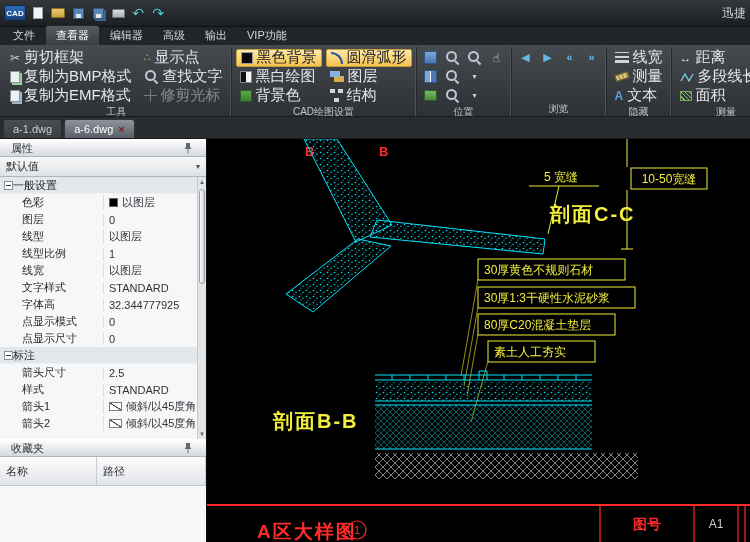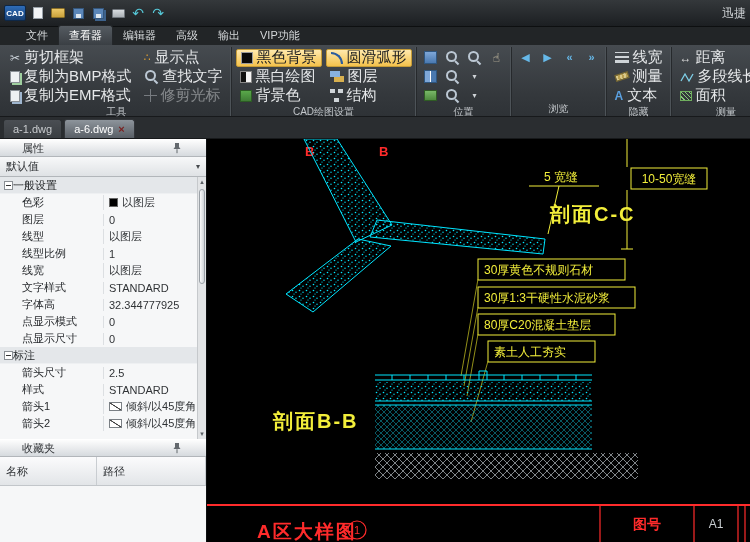--- a/index.html
+++ b/index.html
@@ -17,21 +17,21 @@
   .arrowglyph{color:#56c8d8;font-size:14px;line-height:1;}
   .ico-page{width:10px;height:12px;background:#f2f4f6;border:1px solid #98a0a8;}
   .ico-folder{width:14px;height:10px;background:linear-gradient(#ecc868,#caa23c);border:1px solid #8a6f28;border-radius:1px;}
   .ico-disk{width:11px;height:11px;background:#5b86b8;border:1px solid #34567c;position:relative;}
   .ico-disk::after{content:"";position:absolute;left:2px;bottom:0;width:5px;height:4px;background:#dfe8f0;}
   .ico-disks{box-shadow:2px 2px 0 #3d628c;}
   .ico-print{width:13px;height:9px;background:linear-gradient(#d8dcdf,#aab0b5);border:1px solid #70767c;border-radius:1px 1px 0 0;}
   .win-title{margin-left:auto;color:#cfd2d5;font-size:12px;white-space:nowrap;overflow:hidden;max-width:30px;}
 
   
-  .menubar{height:18px;background:#222527;display:flex;align-items:flex-end;padding:0 16px;}
+  .menubar{height:18px;background:#222527;display:flex;align-items:flex-end;padding:0 3px;}
   .mtab{padding:2px 10px 2px;color:#d5d8da;cursor:default;font-size:11px;}
   .mtab.active{background:linear-gradient(#555b61,#3a3f44);color:#fff;border-radius:3px 3px 0 0;border:1px solid #24272a;border-bottom:none;}
 
   
   .ribbon{height:72px;background:linear-gradient(#464b50,#34383c 70%,#2e3236);display:flex;align-items:stretch;padding:2px 2px 0;border-bottom:1px solid #17191b;}
   .rgroup{display:flex;flex-direction:column;border-right:1px solid #26292c;box-shadow:inset -1px 0 0 #4d5358;padding:1px 4px 0;}
   .rgrid{flex:1;display:grid;grid-template-rows:repeat(3,19px);grid-auto-flow:column;column-gap:4px;align-items:center;}
   .rrows{flex:1;display:flex;flex-direction:column;justify-content:flex-start;}
   .rrow{height:19px;display:flex;align-items:center;gap:2px;}
   .rbtn{display:flex;align-items:center;gap:4px;padding:1px 4px;border-radius:2px;height:18px;cursor:default;white-space:nowrap;}
@@ -77,21 +77,21 @@
   .dtab{height:19px;display:flex;align-items:center;gap:5px;padding:0 9px;margin-right:2px;border-radius:3px 3px 0 0;font-size:11px;cursor:default;}
   .dtab.inactive{background:linear-gradient(#4a4e53,#3a3e42);color:#c8cbce;border:1px solid #2a2d30;border-bottom:none;}
   .dtab.active{background:linear-gradient(#8d949b,#595f66);color:#fff;border:1px solid #33363a;border-bottom:none;}
   .dclose{color:#7a2222;font-weight:bold;font-size:11px;line-height:1;cursor:default;}
 
   
   .main{flex:1;display:flex;min-height:0;}
 
   
   .left-panel{width:207px;background:#eceef0;display:flex;flex-direction:column;border-right:1px solid #0d0f10;}
-  .phead{height:18px;background:linear-gradient(#fdfdfd,#d6dade);border-top:1px solid #fff;border-bottom:1px solid #b2b6ba;display:flex;align-items:center;padding:0 22px;color:#2e3134;font-size:11px;}
+  .phead{height:18px;background:linear-gradient(#fdfdfd,#d6dade);border-top:1px solid #fff;border-bottom:1px solid #b2b6ba;display:flex;align-items:center;padding:0 11px;color:#2e3134;font-size:11px;}
   .phead .sp{flex:1;}
   .pinbtn{width:14px;height:14px;display:flex;align-items:center;justify-content:center;}
   .preset{height:20px;margin:0;background:linear-gradient(#f7f8f9,#dfe2e5);border-bottom:1px solid #b2b6ba;display:flex;align-items:center;padding:0 6px;color:#2e3134;}
   .preset .sp{flex:1;}
   .propwrap{height:262px;position:relative;background:#f6f7f8;overflow:hidden;}
   .propgrid{position:absolute;left:0;top:0;right:9px;}
   .psec{height:17px;display:flex;align-items:center;padding:0 4px;background:#e4e7ea;color:#1f2224;border-bottom:1px solid #eef0f2;}
   .exp{width:9px;height:9px;border:1px solid #8a8f94;background:#fff;position:relative;flex:0 0 auto;}
   .exp::before{content:"";position:absolute;left:1px;right:1px;top:3px;height:1px;background:#333;}
   .prow{height:17px;display:flex;align-items:center;color:#26292c;}

